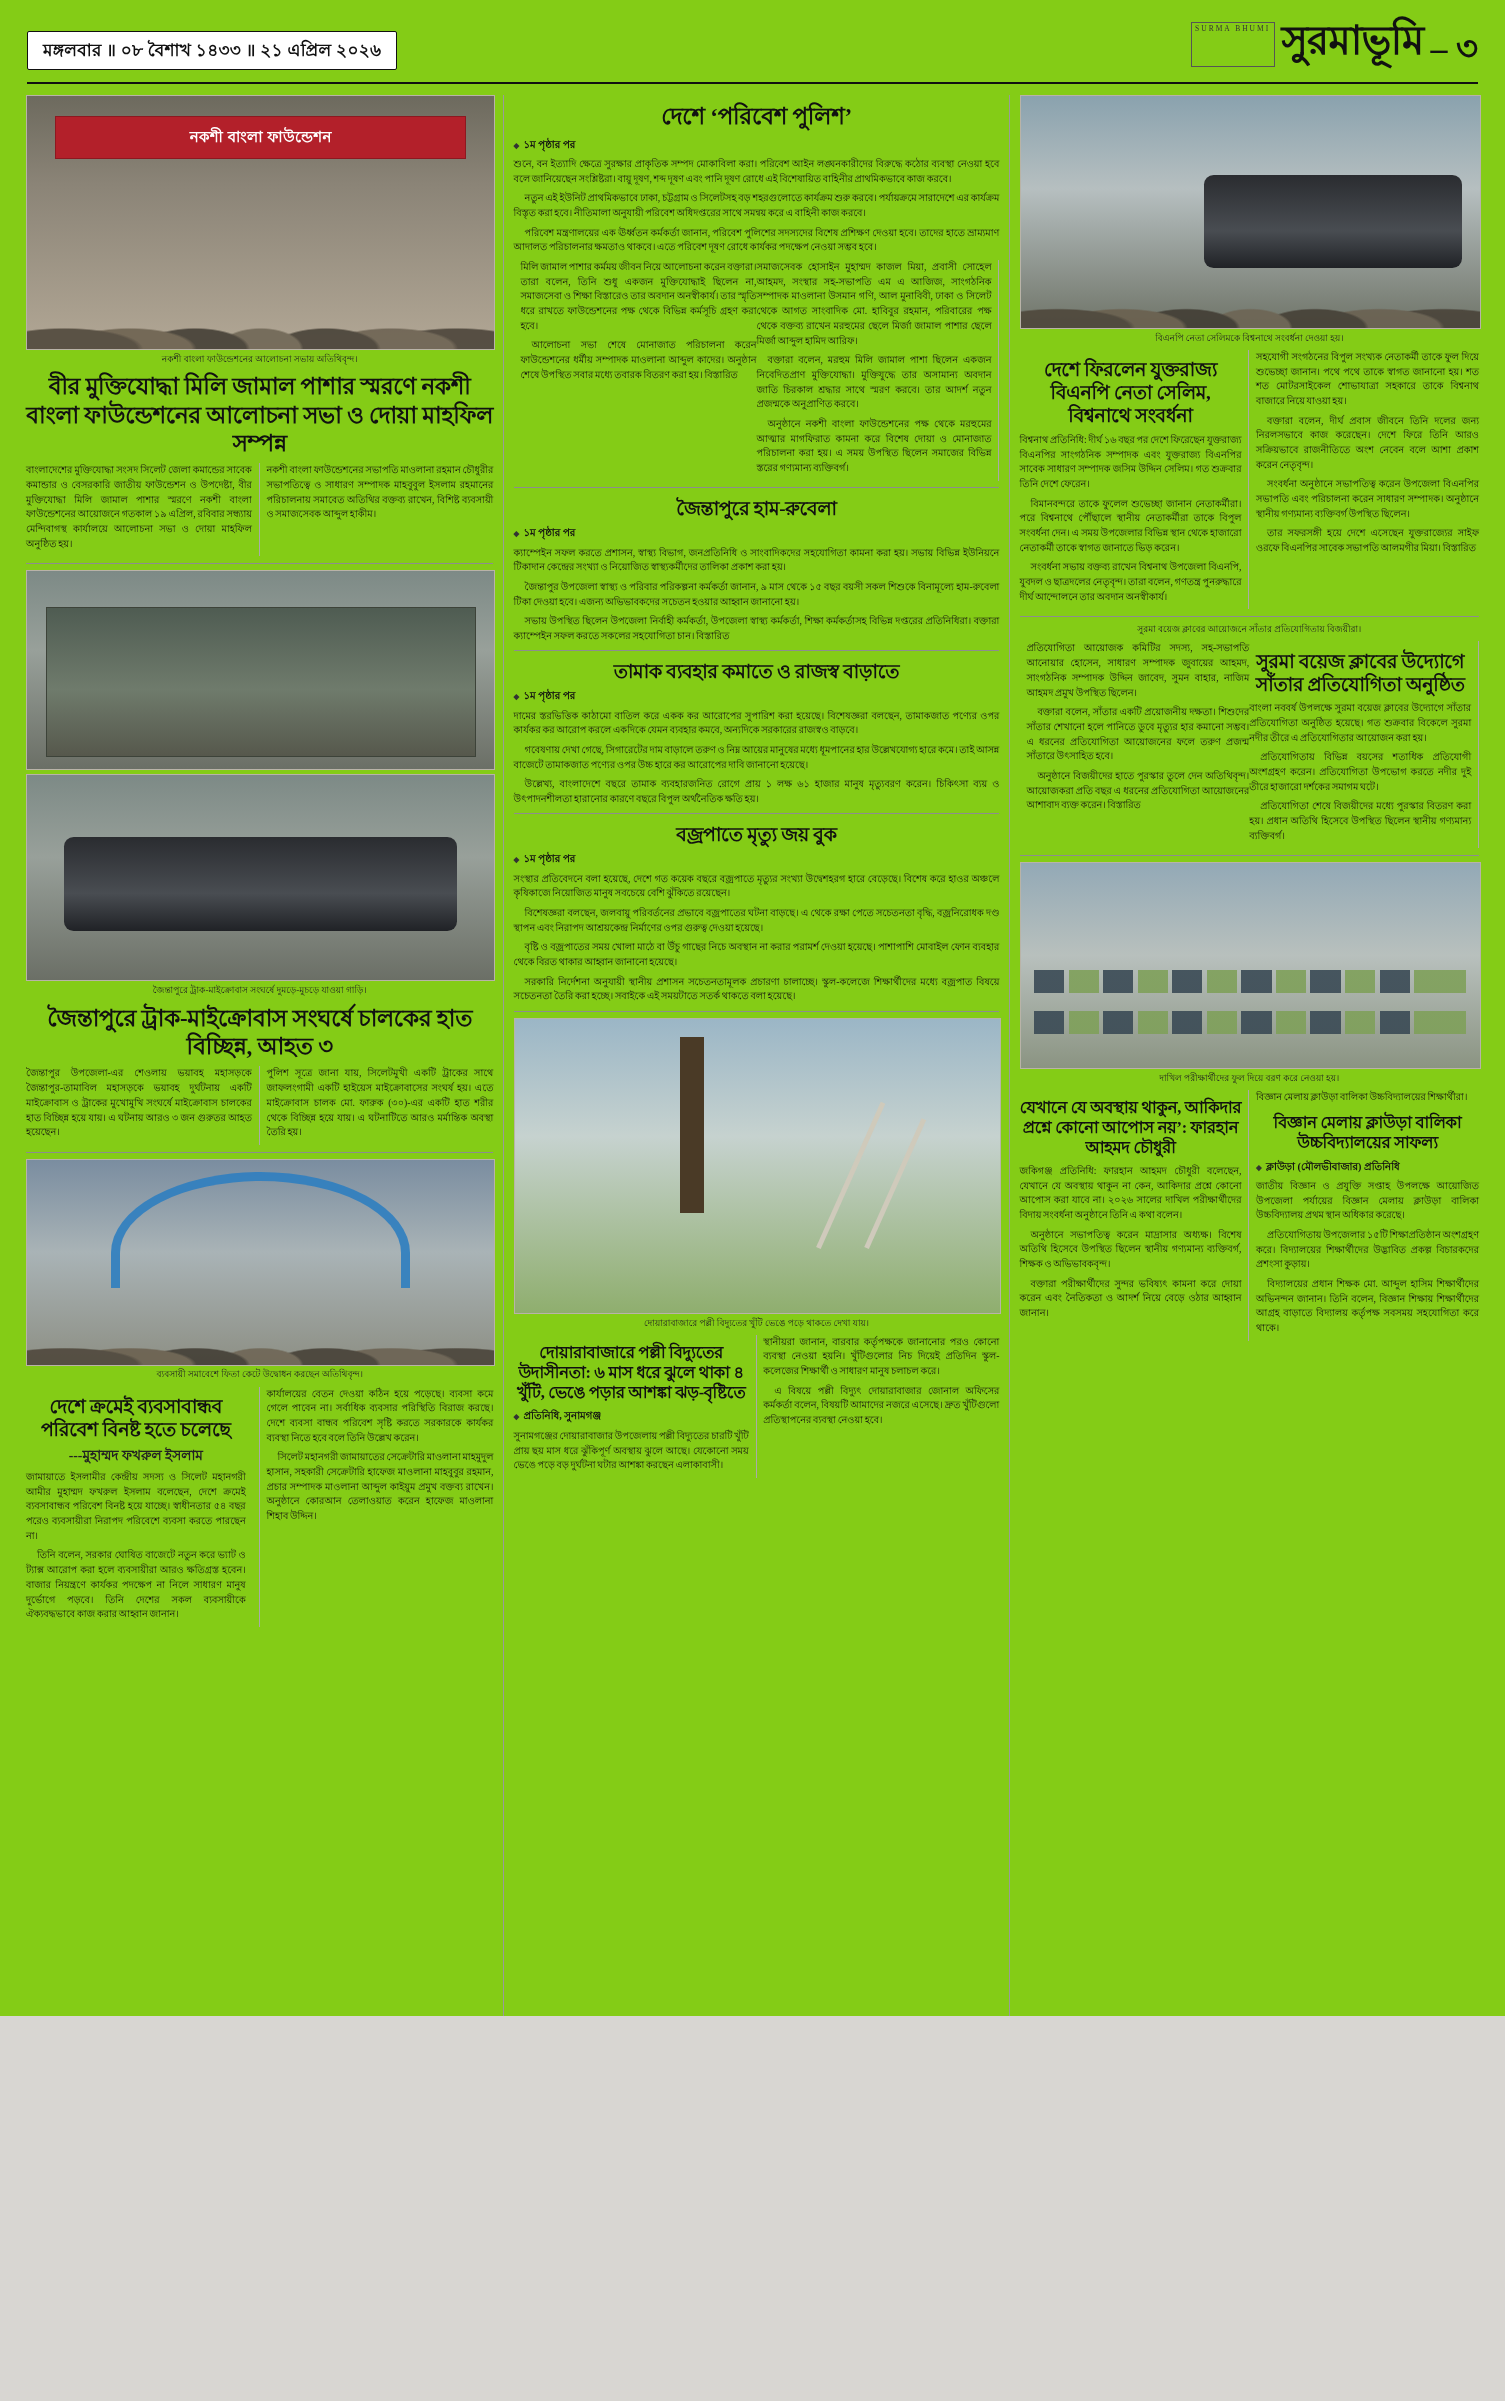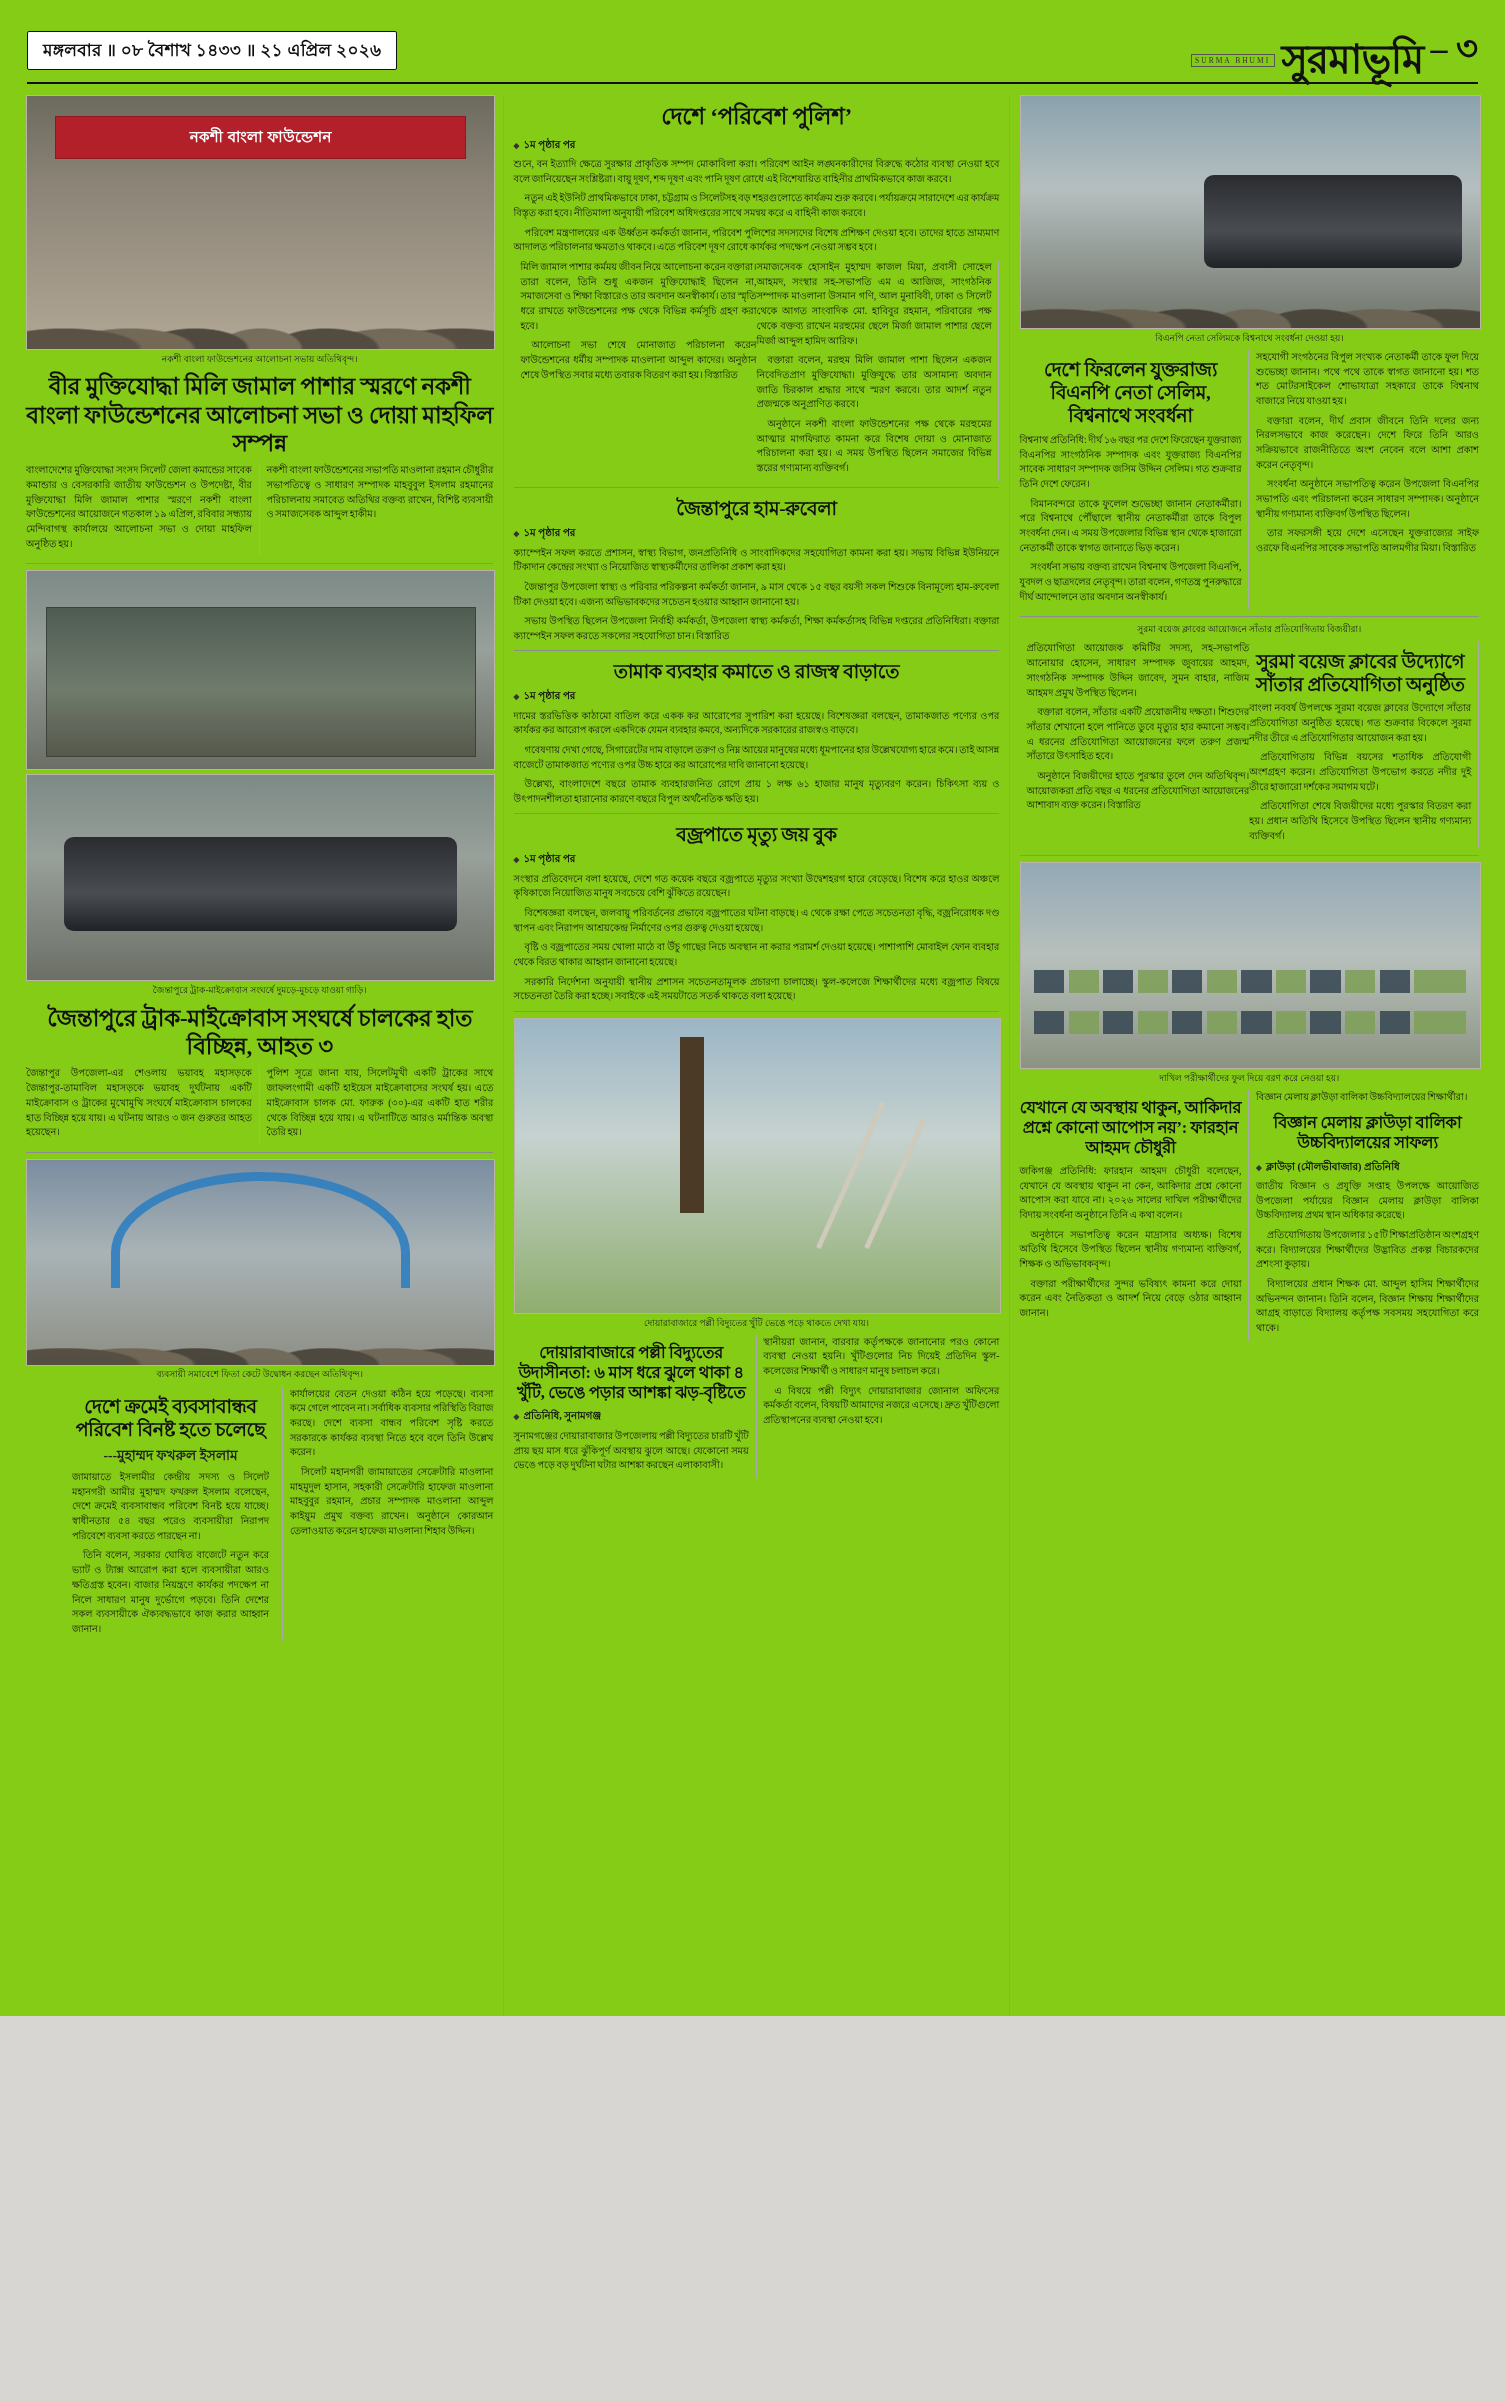--- a/index.html
+++ b/index.html
@@ -10,21 +10,21 @@
   }
   
   .masthead{
     position:relative;height:63px;margin:19px 27px 0 27px;
     border-bottom:2px double #111;display:flex;align-items:center;justify-content:space-between;
   }
   .masthead .date{
     font-size:17px;font-weight:bold;letter-spacing:0.3px;color:#111;
     border:1.4px solid #111;padding:4.8px 15px;border-radius:2px;background:#fff;
   }
-  .masthead .brand{display:flex;align-items:flex-end;gap:6.8px;}
+  .masthead .brand{display:flex;gap:6.8px;}
   .masthead .brand .logo{
     font-size:40px;font-weight:bold;color:#111;letter-spacing:-0.7px;line-height:.95;
   }
   .masthead .brand .pagenum{font-size:34px;font-weight:bold;color:#111;}
   .masthead .brand .tinytag{
     font-size:7.5px;border:0.7px solid #555;padding:0.7px 3.4px;margin-bottom:12.3px;color:#333;letter-spacing:2px;
   }
 
   
   .content{
@@ -173,21 +173,21 @@
 
       <div class="rule"></div>
 
       <div class="photo ph-event" style="height:205px">
         <div class="arch"></div>
         <div class="overlay-people"></div>
       </div>
       <div class="caption">ব্যবসায়ী সমাবেশে ফিতা কেটে উদ্বোধন করছেন অতিথিবৃন্দ।</div>
 
       <div class="subcols">
-        <div class="sub" style="width:50%;padding-right:13px;border-right:0.7px solid #a9a9a9;margin-left:46px;">
+        <div class="sub" style="width:50%;padding-right:13px;border-right:0.7px solid #a9a9a9;">
           <h2 class="headline small">দেশে ক্রমেই ব্যবসাবান্ধব পরিবেশ বিনষ্ট হতে চলেছে</h2>
           <h3 class="subhead">---মুহাম্মদ ফখরুল ইসলাম</h3>
           <p class="body first">জামায়াতে ইসলামীর কেন্দ্রীয় সদস্য ও সিলেট মহানগরী আমীর মুহাম্মদ ফখরুল ইসলাম বলেছেন, দেশে ক্রমেই ব্যবসাবান্ধব পরিবেশ বিনষ্ট হয়ে যাচ্ছে। স্বাধীনতার ৫৪ বছর পরেও ব্যবসায়ীরা নিরাপদ পরিবেশে ব্যবসা করতে পারছেন না।</p>
           <p class="body">তিনি বলেন, সরকার ঘোষিত বাজেটে নতুন করে ভ্যাট ও ট্যাক্স আরোপ করা হলে ব্যবসায়ীরা আরও ক্ষতিগ্রস্ত হবেন। বাজার নিয়ন্ত্রণে কার্যকর পদক্ষেপ না নিলে সাধারণ মানুষ দুর্ভোগে পড়বে। তিনি দেশের সকল ব্যবসায়ীকে ঐক্যবদ্ধভাবে কাজ করার আহ্বান জানান।</p>
         </div>
         <div class="sub" style="width:50%;padding-left:6.8px;">
           <p class="body first">কার্যালয়ের বেতন দেওয়া কঠিন হয়ে পড়েছে। ব্যবসা কমে গেলে পাবেন না। সর্বাধিক ব্যবসার পরিস্থিতি বিরাজ করছে। দেশে ব্যবসা বান্ধব পরিবেশ সৃষ্টি করতে সরকারকে কার্যকর ব্যবস্থা নিতে হবে বলে তিনি উল্লেখ করেন।</p>
           <p class="body">সিলেট মহানগরী জামায়াতের সেক্রেটারি মাওলানা মাহমুদুল হাসান, সহকারী সেক্রেটারি হাফেজ মাওলানা মাহবুবুর রহমান, প্রচার সম্পাদক মাওলানা আব্দুল কাইয়ুম প্রমুখ বক্তব্য রাখেন। অনুষ্ঠানে কোরআন তেলাওয়াত করেন হাফেজ মাওলানা শিহাব উদ্দিন।</p>
         </div>
       </div>

